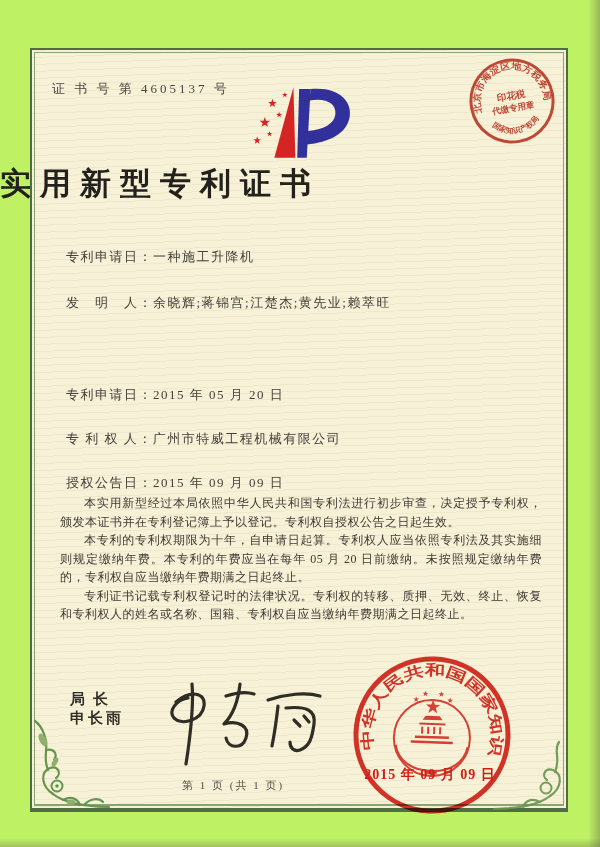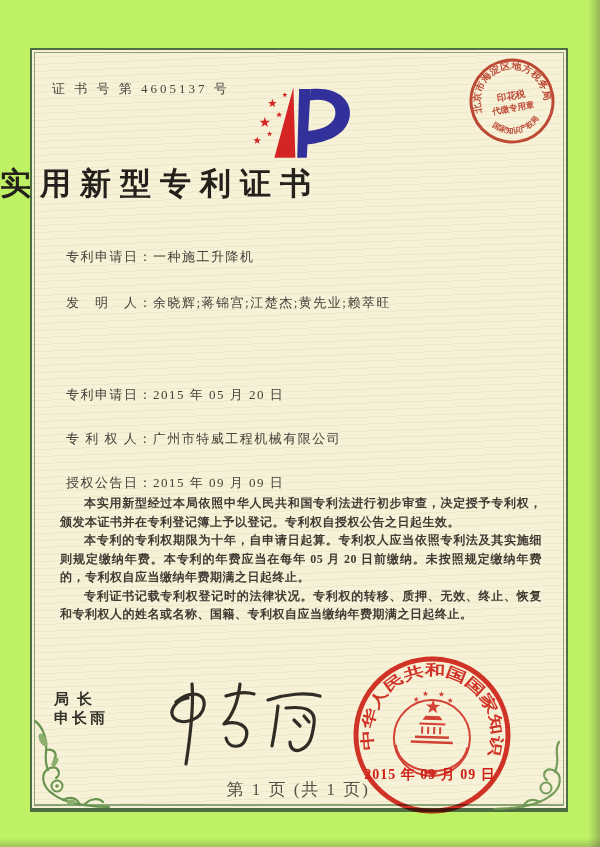--- a/index.html
+++ b/index.html
@@ -29,41 +29,41 @@
     position:absolute; left:0; top:163px; width:551px; text-align:left;
     font-size:31px; font-weight:bold; letter-spacing:9px; color:#24211c;
   }
   .field {
     position:absolute; left:66px; width:470px;
     font-size:13px; letter-spacing:1.5px; color:#45413a; white-space:nowrap;
   }
   .f0{top:248px;} .f1{top:294px;} .f2{top:342px;} .f3{top:386px;} .f4{top:430px;} .f5{top:474px;}
   .body-text {
     position:absolute; left:60px; top:494px; width:482px;
-    font-size:12px; line-height:18.5px; color:#3f3b33; text-align:justify;font-weight:bold;
+    font-size:12px; line-height:18.5px; color:#3f3b33; text-align:justify;
   }
   .body-text p { text-indent:2em; margin:0; letter-spacing:0.5px; }
   .director {
-    position:absolute; left:54px; top:690px;
+    position:absolute; left:70px; top:690px;
     font-family:"Liberation Sans","DejaVu Sans",sans-serif;
     font-weight:600; color:#33302a; font-size:15px;
   }
   .director .dn-title { letter-spacing:8px; display:block; }
   .director .dn-name  { letter-spacing:3px; display:block; }
   .signature { position:absolute; left:148px; top:676px; z-index:2; }
   .office-seal { position:absolute; left:347px; top:650px; z-index:3; mix-blend-mode:multiply; opacity:.93; transform:rotate(2deg); }
   .seal-date {
     position:absolute; left:350px; top:766px; width:160px; z-index:4; text-align:center;
     font-size:14px; font-weight:bold; color:#cf1f16; letter-spacing:1px;
     font-family:"Liberation Serif","DejaVu Serif",serif;
   }
   .tax-stamp { position:absolute; left:466px; top:55px; z-index:3; transform:rotate(-10deg); mix-blend-mode:multiply; opacity:.9; }
   .footer {
-    position:absolute; left:190px; top:778px; width:180px; text-align:right;
-    font-size:17px; letter-spacing:2px; color:#55524a;
+    position:absolute; left:182px; top:778px; width:180px; text-align:left;
+    font-size:11px; letter-spacing:2px; color:#55524a;
   }
   .ornament-left  { position:absolute; left:33px;  top:716px; z-index:1; }
   .ornament-right { position:absolute; left:492px; top:738px; z-index:1; transform:scaleX(-1); opacity:.9; }
   .shadow-right  { position:absolute; right:0; top:0; width:12px; height:847px; background:linear-gradient(to right, rgba(0,0,0,0), rgba(90,85,70,.38)); z-index:9; }
   .shadow-bottom { position:absolute; left:0; bottom:0; width:600px; height:9px; background:linear-gradient(to bottom, rgba(0,0,0,0), rgba(90,85,70,.30)); z-index:9; }
 </style>
 </head>
 <body>
 
 <div class="page">

